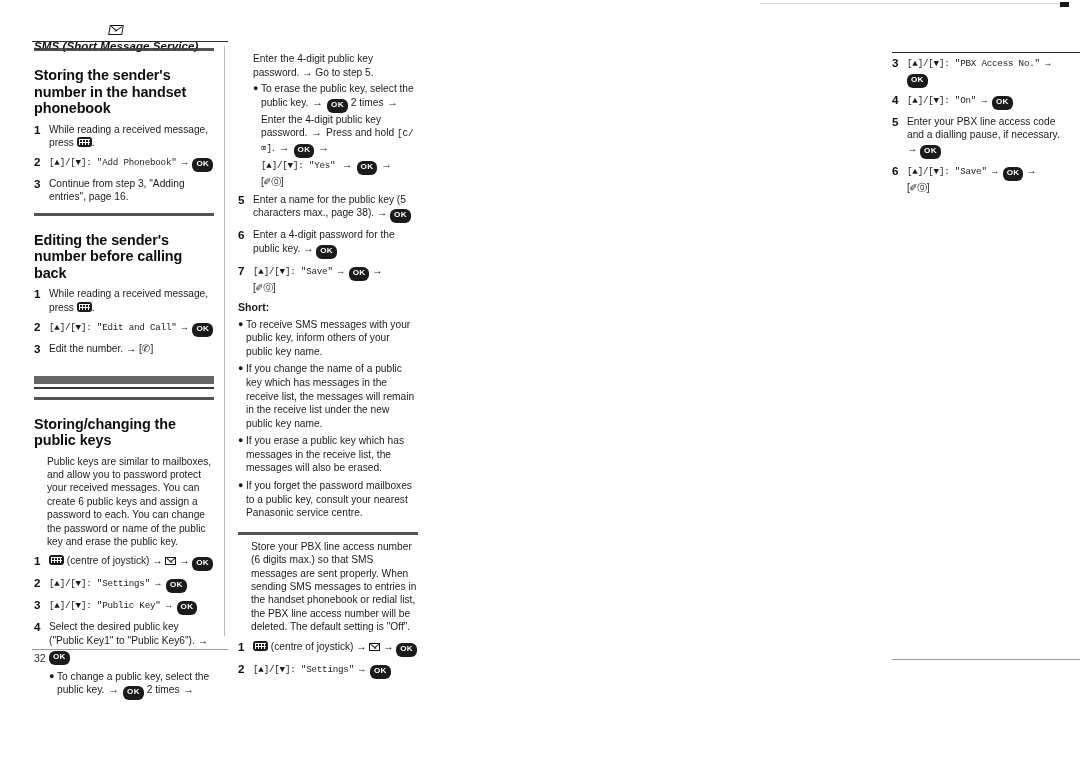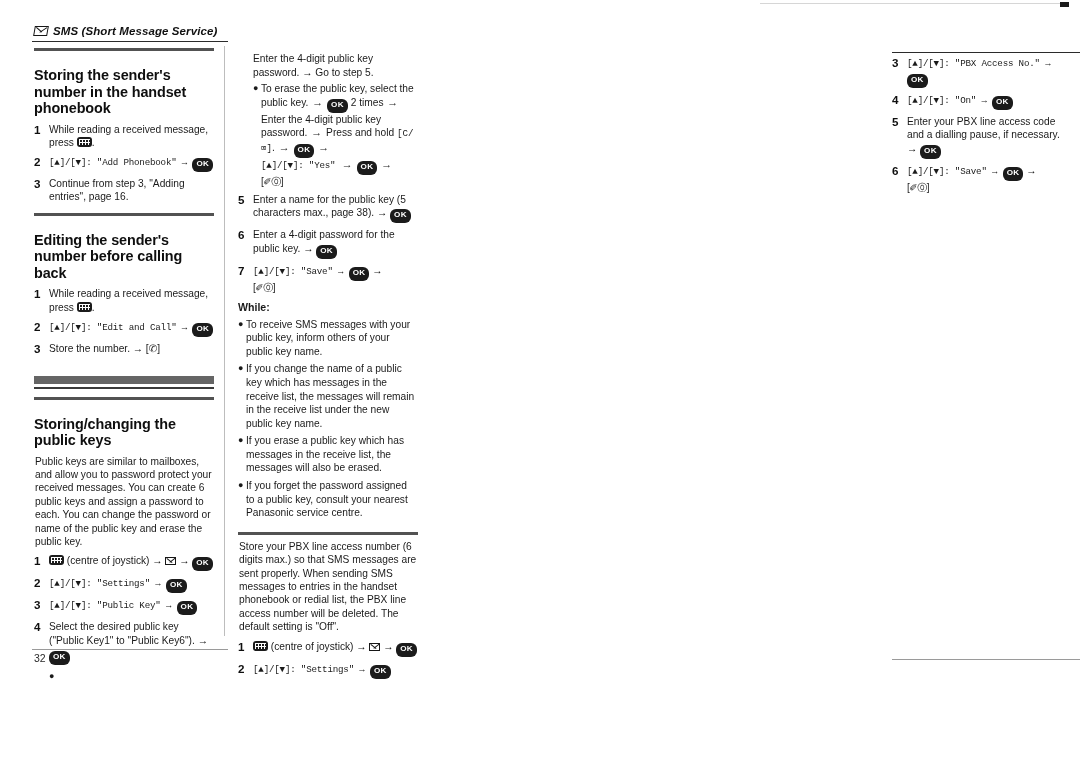--- a/index.html
+++ b/index.html
@@ -51,20 +51,21 @@
     position: absolute;
     display: flex;
     align-items: center;
     gap: 5px;
     font-style: italic;
     font-weight: bold;
     font-size: 11.5px;
     letter-spacing: .1px;
     color: #111;
     white-space: nowrap;
+    flex-direction: column;
   }
   .hdr-left  { left: 24px;  top: 17px; }
 
   .hdr-rule {
     position: absolute;
     height: 1.2px;
     background: #2b2b2b;
   }
   .hdr-rule-left  { left: 22px;  top: 33px;  width: 196px; }
   .hdr-rule-right { left: 452px; top: 44px;  width: 386px; }
@@ -139,21 +140,21 @@
   }
   .chap-title {
     font-weight: bold;
     font-size: 20px;
     line-height: 22px;
     margin: 0 0 10px 0;
     color: #0d0d0d;
   }
 
   .para {
-    margin: 0 0 6px 1px;
+    margin: 0 0 6px 13px;
     font-size: 10.2px;
     line-height: 13.4px;
   }
 
   
   .step {
     display: flex;
     margin: 0 0 5px 0;
   }
   .step-num {
@@ -331,21 +332,21 @@
         <div class="step-body"><span>While reading a received message, press </span><span class="js-key"></span><span>.</span></div>
       </div>
 
       <div class="step">
         <div class="step-num">2</div>
         <div class="step-body"><span class="mono">[▲]/[▼]: "Edit and Call" → </span><span class="ok-key">OK</span></div>
       </div>
 
       <div class="step">
         <div class="step-num">3</div>
-        <div class="step-body">Store the number. → [✆]</div>
+        <div class="step-body">Edit the number. → [✆]</div>
       </div>
 
       <div style="height:16px"></div>
       <div class="chap-band"></div>
       <div class="chap-band2"></div>
 
       <div class="rule-thick"></div>
       <div class="sec-title">Storing/changing the public keys</div>
 
       <div class="para">Public keys are similar to mailboxes, and allow you to password protect your received messages. You can create 6 public keys and assign a password to each. You can change the password or name of the public key and erase the public key.</div>
@@ -365,20 +366,21 @@
         <div class="step-body"><span class="mono">[▲]/[▼]: "Public Key" → </span><span class="ok-key">OK</span></div>
       </div>
 
       <div class="step">
         <div class="step-num">4</div>
         <div class="step-body"><span>Select the desired public key ("Public Key1" to "Public Key6"). → </span><span class="ok-key">OK</span></div>
       </div>
 
       <div class="bullet">
         <div class="bullet-dot">●</div>
+        <div class="bullet-body">To change a public key, select the public key. <span class="arrow">→</span> <span class="ok-key">OK</span> <span>2 times</span> <span class="arrow">→</span></div>
       </div>
 
     </div>
 
     <div class="col col-l2">
 
       <div style="height:4px"></div>
       <div class="bullet-body" style="padding-left:15px">Enter the 4-digit public key password. → Go to step 5.</div>
 
       <div class="bullet" style="margin-top:3px">
@@ -394,37 +396,37 @@
       <div class="step">
         <div class="step-num">6</div>
         <div class="step-body"><span>Enter a 4-digit password for the public key. → </span><span class="ok-key">OK</span></div>
       </div>
 
       <div class="step">
         <div class="step-num">7</div>
         <div class="step-body"><span class="mono">[▲]/[▼]: "Save" → </span><span class="ok-key">OK</span><span> →</span><br><span class="pwr-glyph">[✐⓪]</span></div>
       </div>
 
-      <div class="note-label">While:</div>
+      <div class="note-label">Short:</div>
 
       <div class="bullet bullet-flush">
         <div class="bullet-dot">●</div>
         <div class="bullet-body">To receive SMS messages with your public key, inform others of your public key name.</div>
       </div>
       <div class="bullet bullet-flush">
         <div class="bullet-dot">●</div>
         <div class="bullet-body">If you change the name of a public key which has messages in the receive list, the messages will remain in the receive list under the new public key name.</div>
       </div>
       <div class="bullet bullet-flush">
         <div class="bullet-dot">●</div>
         <div class="bullet-body">If you erase a public key which has messages in the receive list, the messages will also be erased.</div>
       </div>
       <div class="bullet bullet-flush">
         <div class="bullet-dot">●</div>
-        <div class="bullet-body">If you forget the password assigned to a public key, consult your nearest Panasonic service centre.</div>
+        <div class="bullet-body">If you forget the password mailboxes to a public key, consult your nearest Panasonic service centre.</div>
       </div>
 
       <div class="rule-thick" style="margin-top:12px"></div>
 
       <div class="para">Store your PBX line access number (6 digits max.) so that SMS messages are sent properly. When sending SMS messages to entries in the handset phonebook or redial list, the PBX line access number will be deleted. The default setting is "Off".</div>
 
       <div class="step">
         <div class="step-num">1</div>
         <div class="step-body"><span class="js-key"></span><span> (centre of joystick) → </span><span class="env-sm"></span><span> → </span><span class="ok-key">OK</span></div>
       </div>

